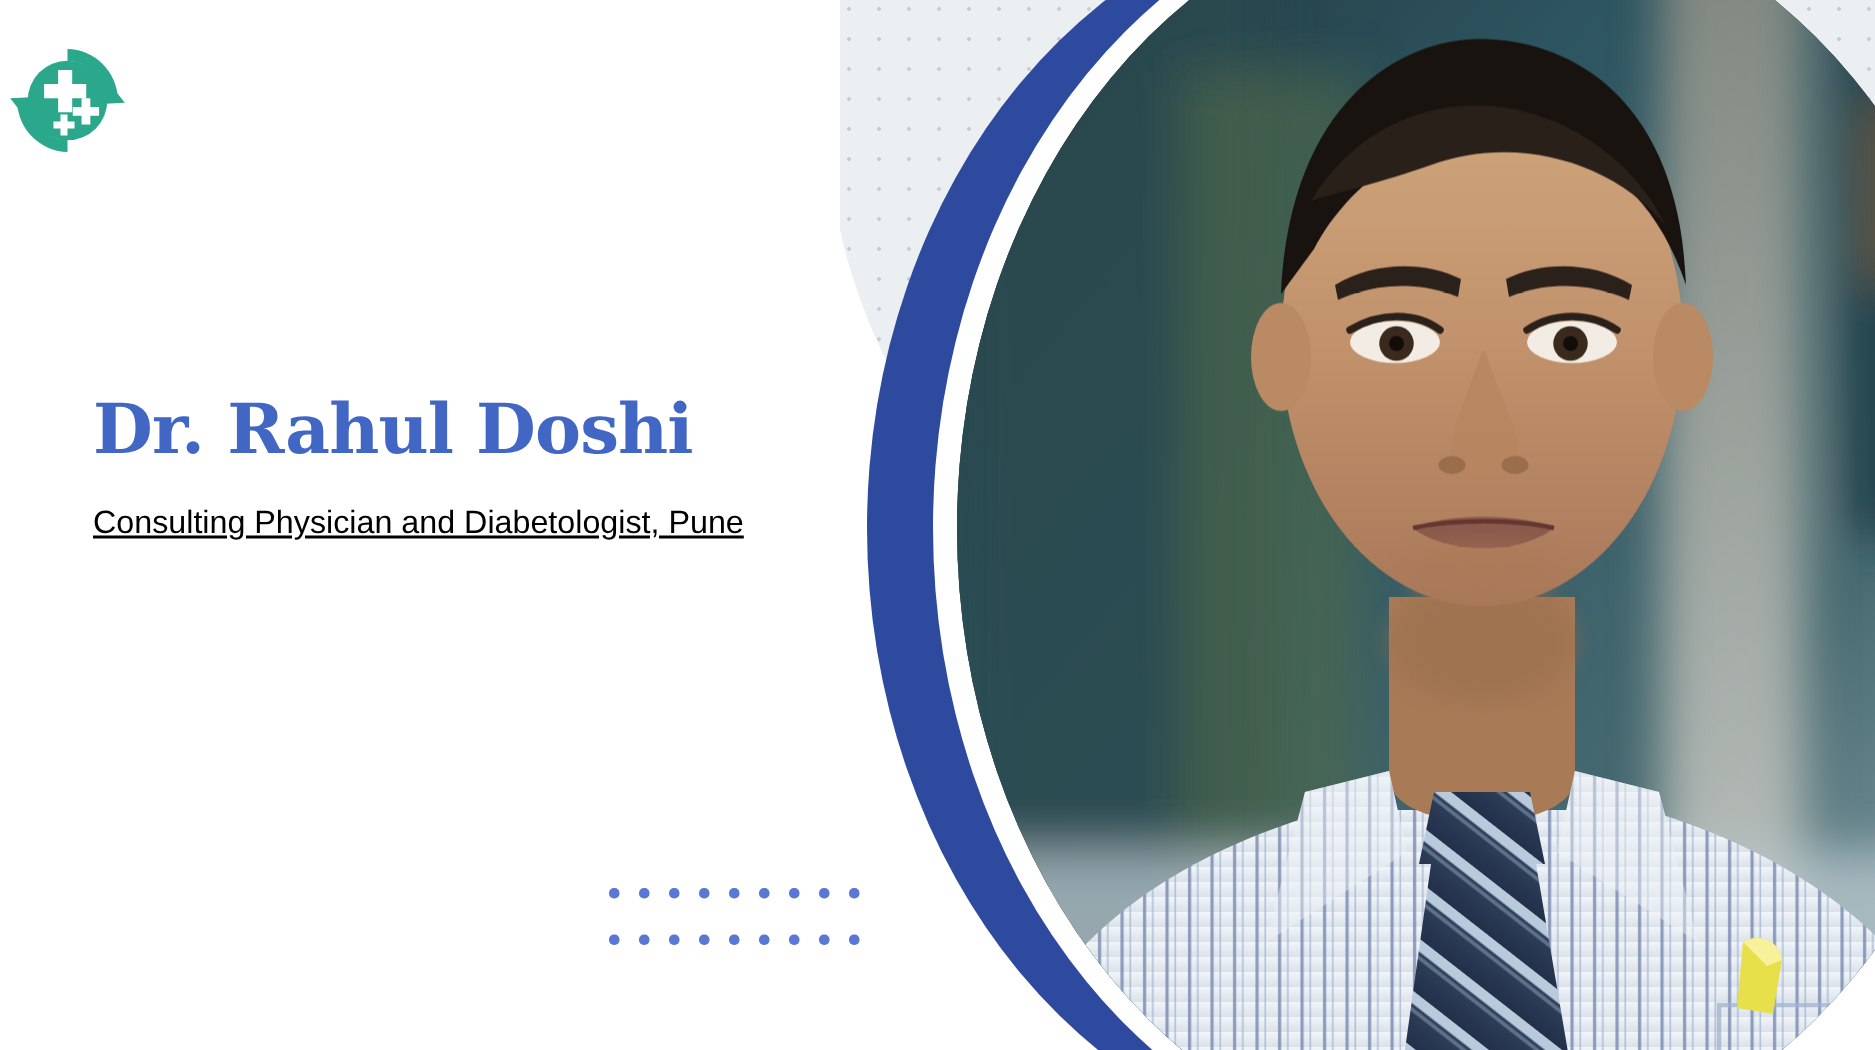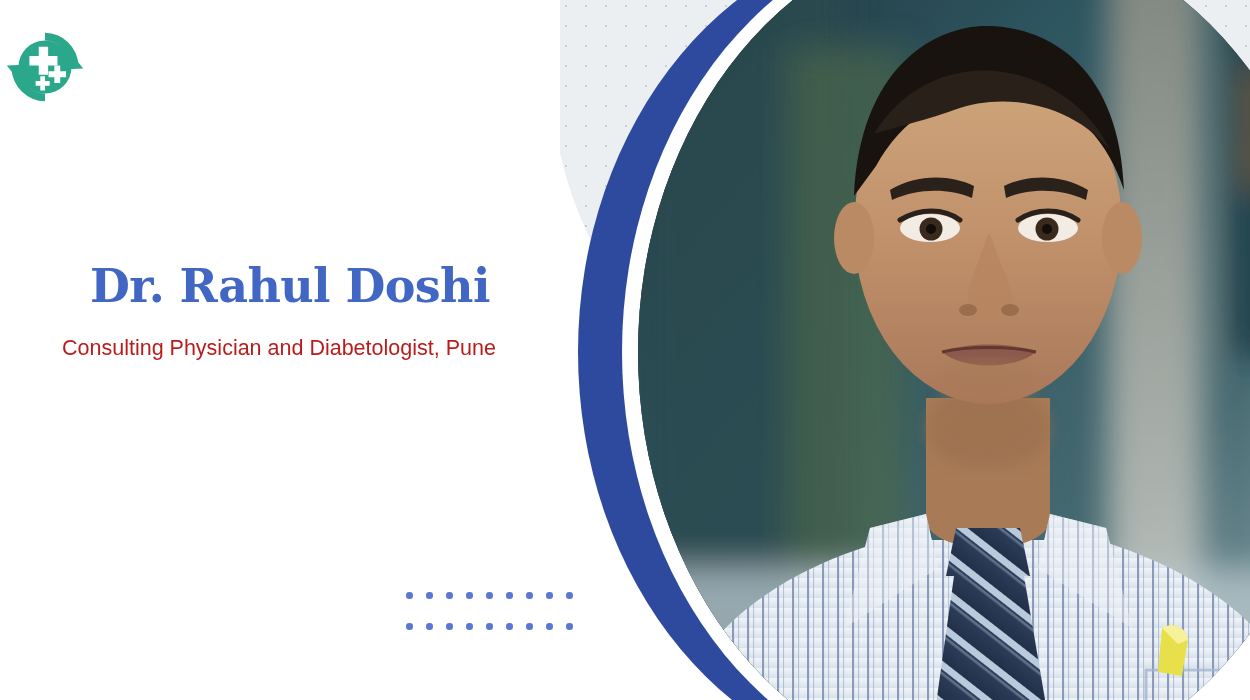--- a/index.html
+++ b/index.html
@@ -33,29 +33,29 @@
     width:540px;
   }
   .doctor-name{
     font-family:"DejaVu Serif", serif;
     font-weight:bold;
     font-size:46px;
     line-height:1.06;
     letter-spacing:-0.6px;
     color:#4166c4;
     white-space:nowrap;
-    margin-left:28px;
   }
   .doctor-role{
     margin-top:22px;
     font-family:"Liberation Sans", sans-serif;
     font-size:21.5px;
     line-height:1.42;
-    color:#b91c1c;
+    color:#000000;
     max-width:500px;
+    text-decoration:underline;
   }
 
   
   .dot-grid{
     position:absolute;
     left:406px; top:592px;
     width:170px; height:46px;
     display:grid;
     grid-template-columns:repeat(9, 20px);
     grid-template-rows:repeat(2, 31px);

